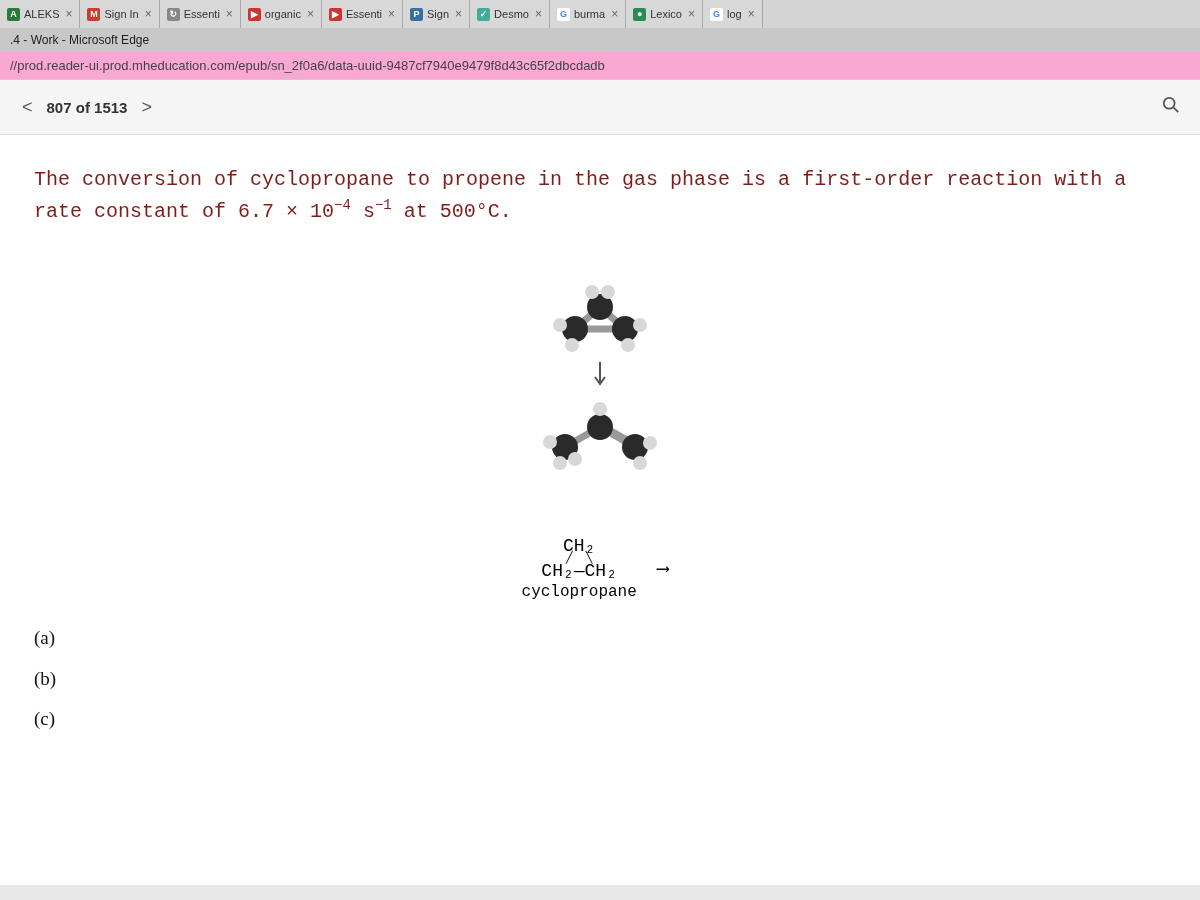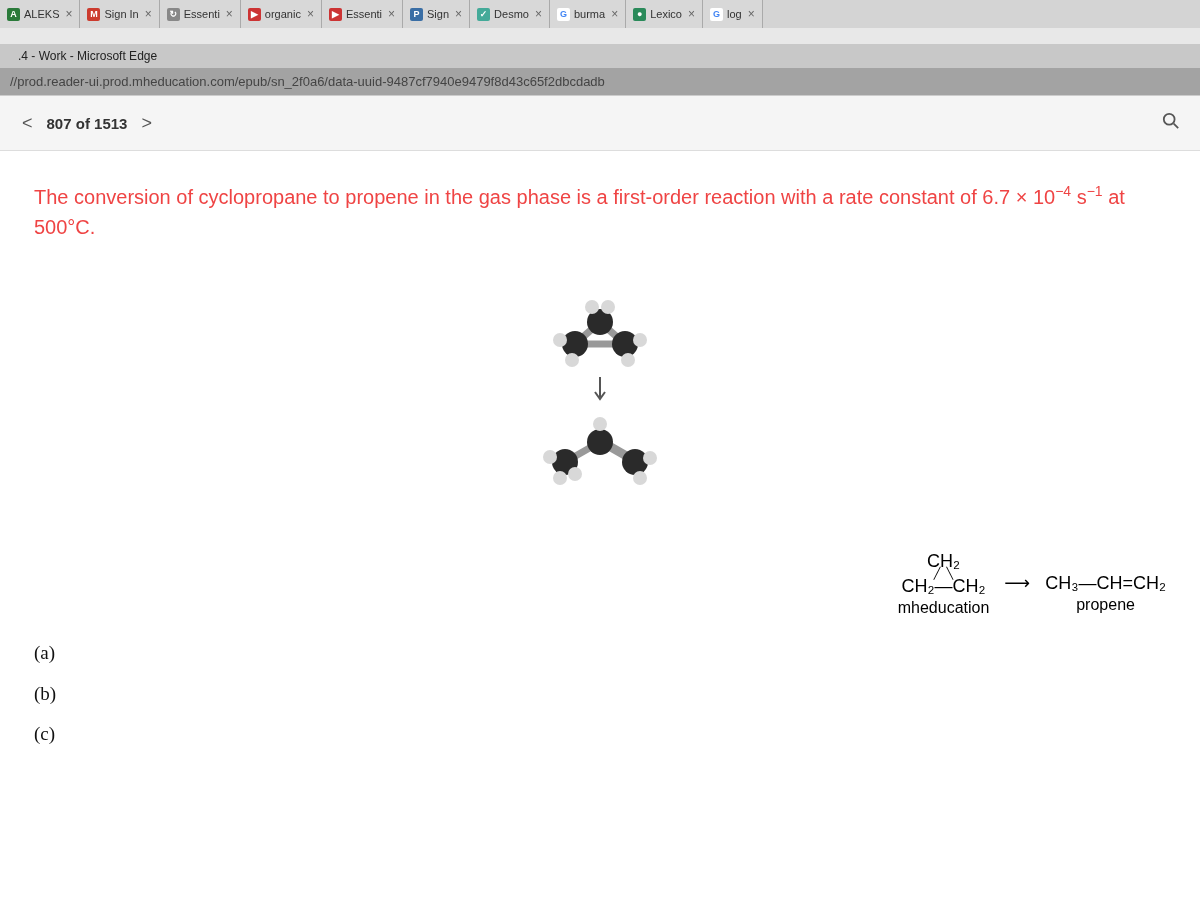--- a/index.html
+++ b/index.html
@@ -39,27 +39,26 @@
   font-weight: bold;
   border-radius: 2px;
 }
 .tab-close {
   color: #666;
   font-size: 12px;
   margin-left: 2px;
 }
 .window-title {
   background: #c8c8c8;
-  padding: 5px 18px;
+  padding: 5px 10px;
   font-size: 12px;
   color: #222;
-  margin-top: 16px;
 }
 .url-bar {
-  background: #a3a3a3;
+  background: #f9a8d4;
   padding: 6px 10px;
   font-size: 13px;
   color: #444;
   border-bottom: 1px solid #ccc;
 }
 .page-nav {
   display: flex;
   align-items: center;
   padding: 10px 14px;
   background: #f5f5f5;
@@ -82,39 +81,39 @@
   padding: 6px;
 }
 .content {
   background: #fff;
   padding: 30px 34px 20px 34px;
   height: calc(900px - 150px);
   overflow: hidden;
   position: relative;
 }
 .problem-text {
-  font-family: Liberation Sans, sans-serif;
+  font-family: Liberation Mono, monospace;
   font-size: 20px;
   line-height: 1.5;
-  color: #ef4444;
+  color: #7f1d1d;
   margin-bottom: 20px;
 }
 .molecule-area {
   text-align: center;
   margin: 20px 0 30px 0;
   height: 260px;
   position: relative;
 }
 .molecule-svg {
   display: inline-block;
 }
 .equation {
-  font-family: Liberation Sans, sans-serif;
+  font-family: Liberation Mono, monospace;
   font-size: 18px;
-  text-align: right;
+  text-align: center;
   margin: 10px 0 20px 0;
 }
 .sup { font-size: 0.7em; vertical-align: super; }
 .questions {
   font-family: Georgia, 'Times New Roman', serif;
   font-size: 19px;
   line-height: 1.8;
   color: #111;
 }
 .q-row { display: flex; gap: 20px; margin-bottom: 6px; }
@@ -247,28 +246,23 @@
         <circle cx="40" cy="26" r="7" fill="#d8d8d8"></circle>
       </g>
     </svg>
   </div>
 
   <div class="equation">
     <span class="eq-struct">
       <span>CH₂</span>
       <span style="font-size:11px; line-height:0.5;">╱&nbsp;&nbsp;╲</span>
       <span>CH₂—CH₂</span>
-      <span class="eq-label">mheducation</span>
+      <span class="eq-label">cyclopropane</span>
     </span>
     <span class="eq-arrow">⟶</span>
-    <span class="eq-struct">
-      <span>&nbsp;</span>
-      <span>CH₃—CH=CH₂</span>
-      <span class="eq-label">propene</span>
-    </span>
   </div>
 
   <div class="questions">
     <div class="q-row">
       <span class="q-label">(a)</span>
     </div>
     <div class="q-row">
       <span class="q-label">(b)</span>
     </div>
     <div class="q-row">

